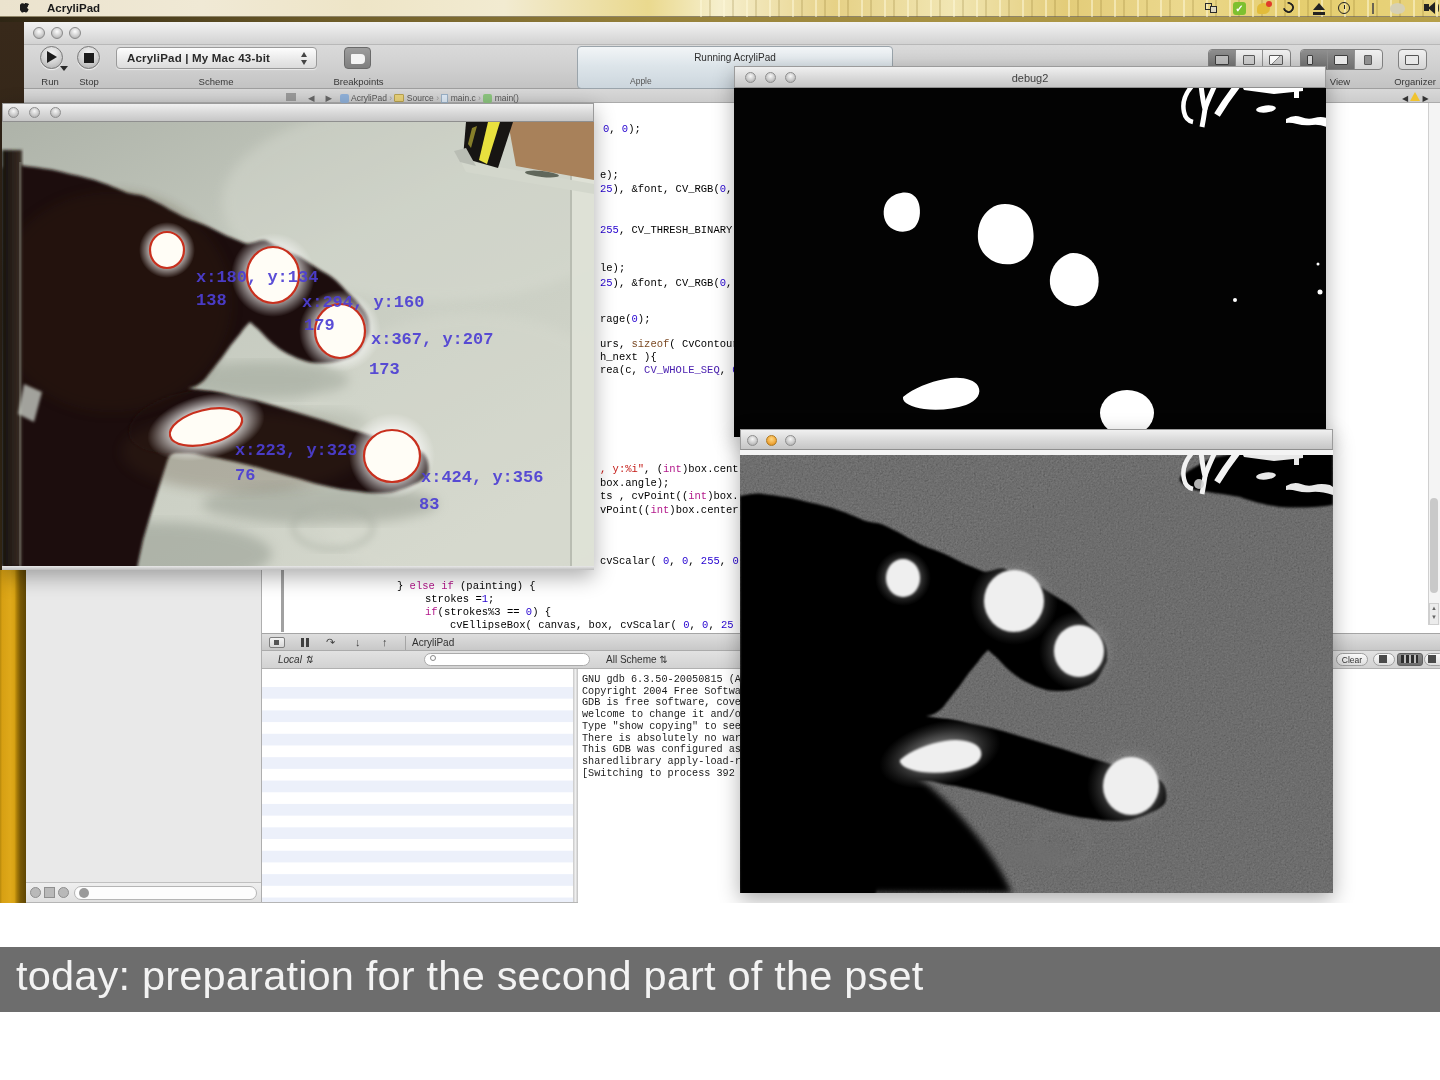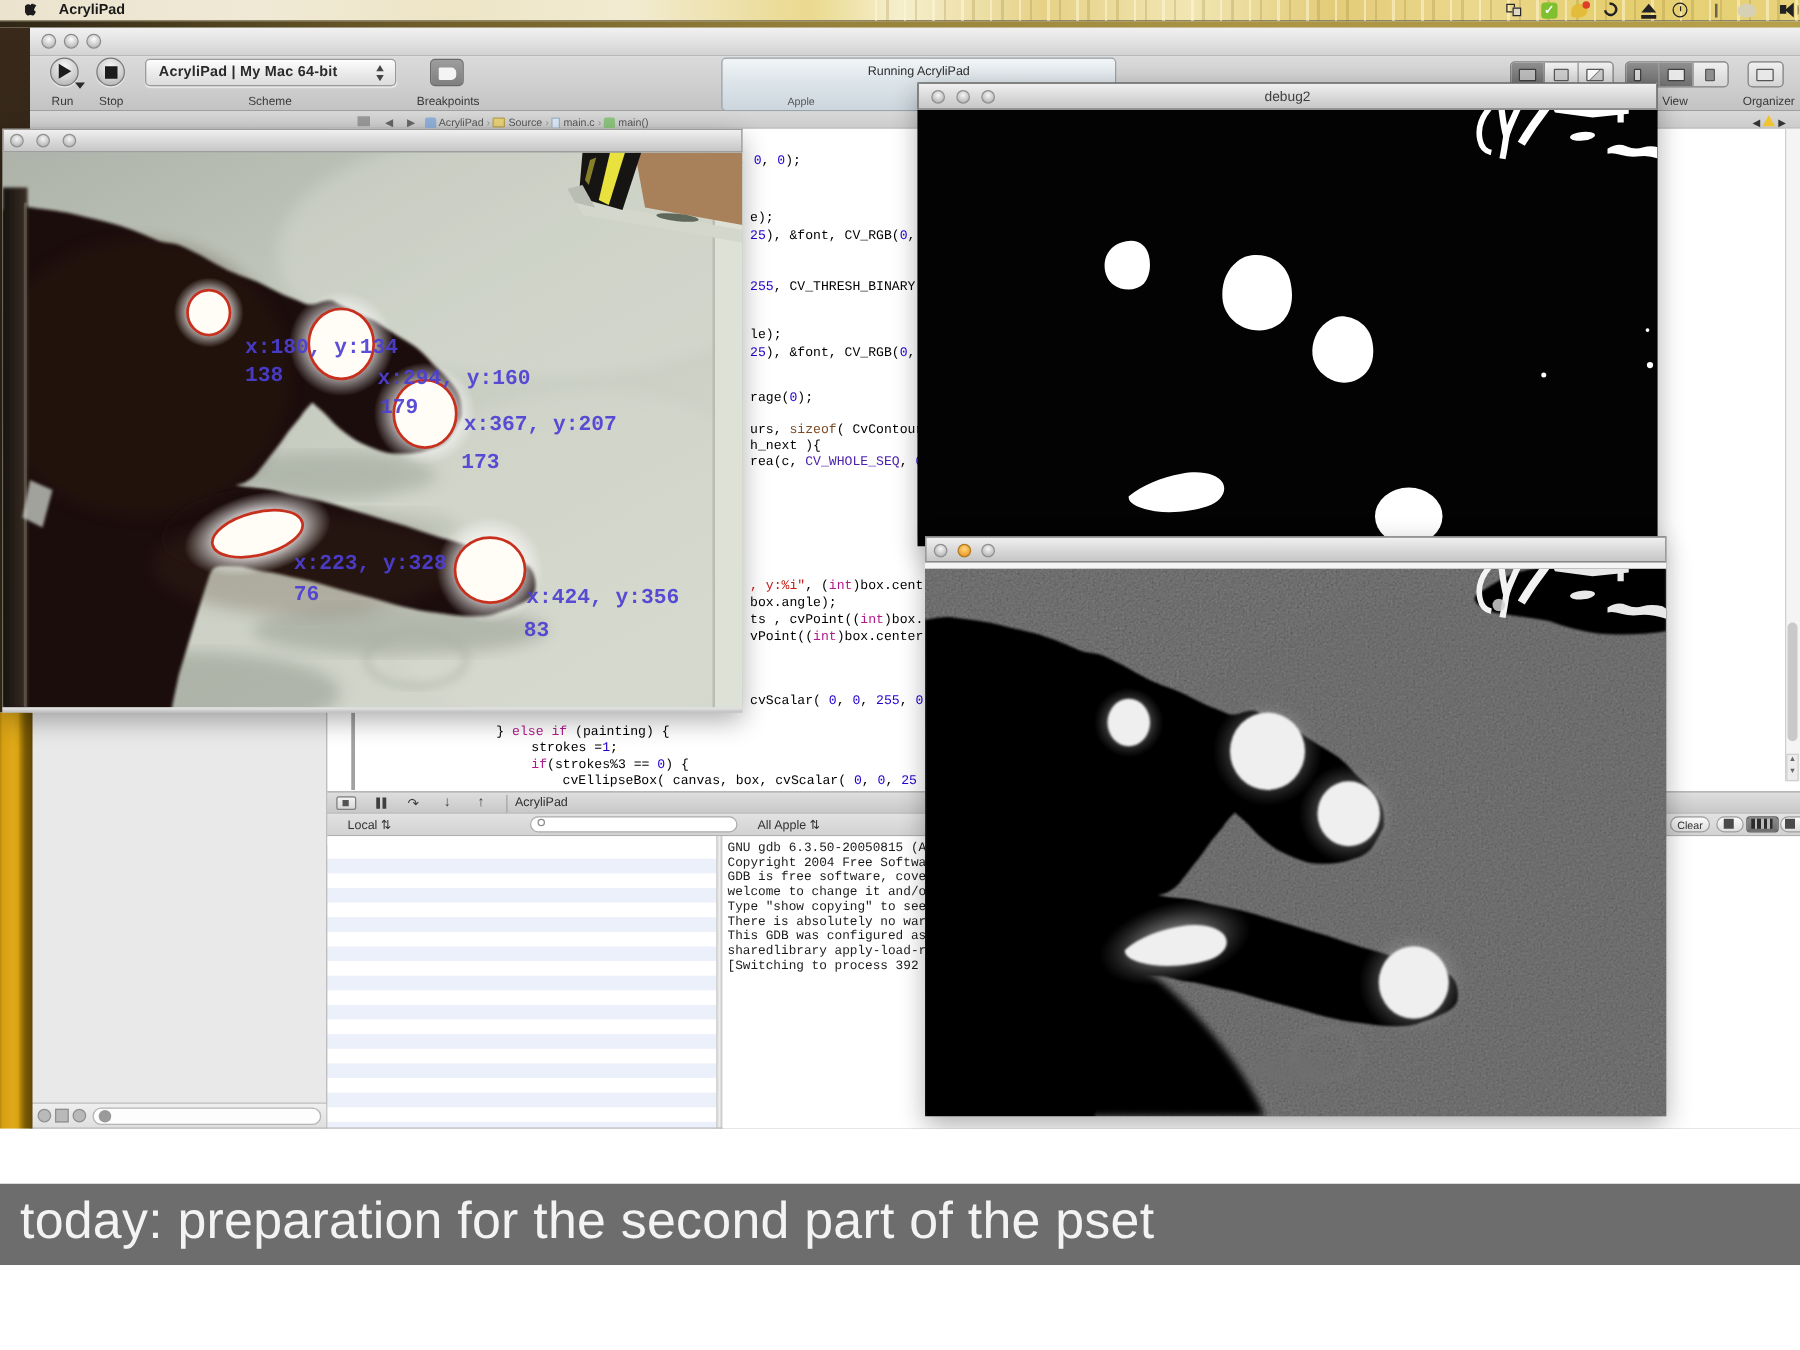--- a/index.html
+++ b/index.html
@@ -86,21 +86,21 @@
       </div>
       <div id="toolbar" class="abs">
         <div class="tbtn-circ" style="left:16px;top:1px;"></div>
         <div class="abs" style="left:23px;top:6px;width:0;height:0;border-left:10px solid #1c1c1c;border-top:6.5px solid transparent;border-bottom:6.5px solid transparent;"></div>
         <div class="abs" style="left:36px;top:21px;width:0;height:0;border-left:4px solid transparent;border-right:4px solid transparent;border-top:5px solid #2a2a2a;"></div>
         <div class="tbtn-circ" style="left:53px;top:1px;"></div>
         <div class="abs" style="left:60px;top:8px;width:10px;height:10px;background:#1c1c1c;"></div>
         <div class="tlabel" style="left:6px;top:31px;width:40px;">Run</div>
         <div class="tlabel" style="left:45px;top:31px;width:40px;">Stop</div>
         <div id="scheme">
-            <span class="stext">AcryliPad | My Mac 64-bit</span>
+            <span class="stext">AcryliPad | My Mac 43-bit</span>
           <div class="abs" style="right:9px;top:4px;width:0;height:0;border-left:3.5px solid transparent;border-right:3.5px solid transparent;border-bottom:5px solid #444;"></div>
           <div class="abs" style="right:9px;top:12px;width:0;height:0;border-left:3.5px solid transparent;border-right:3.5px solid transparent;border-top:5px solid #444;"></div>
         </div>
         <div class="tlabel" style="left:147px;top:31px;width:90px;">Scheme</div>
         <div id="bkpt">
             <div class="tag"></div>
           </div>
         <div class="tlabel" style="left:287px;top:31px;width:95px;">Breakpoints</div>
         <div id="statusbox">
           <div class="l1">Running AcryliPad</div>
@@ -163,24 +163,24 @@
         <span class="abs" style="left:12px;top:6px;width:5px;height:5px;background:#555;"></span>
         <span class="abs" style="left:39px;top:4px;width:3px;height:9px;background:#3f3f3f;"></span>
         <span class="abs" style="left:44px;top:4px;width:3px;height:9px;background:#3f3f3f;"></span>
         <span class="abs" style="left:64px;top:2px;font-size:11px;color:#3f3f3f;">↷</span>
         <span class="abs" style="left:93px;top:2px;font-size:11px;color:#3f3f3f;">↓</span>
         <span class="abs" style="left:120px;top:2px;font-size:11px;color:#3f3f3f;">↑</span>
         <span class="abs" style="left:143px;top:2px;width:1px;height:14px;background:#a5a5a5;"></span>
         <span class="abs" style="left:150px;top:3px;font-size:10px;color:#2e2e2e;">AcryliPad</span>
       </div>
       <div id="debughead" class="abs">
-        <span class="abs" style="left:16px;top:3px;font-size:10px;color:#333;">Local ⇅</span>
+        <span class="abs" style="left:16px;top:3px;font-size:10px;color:#333;font-style:italic;">Local ⇅</span>
         <span class="abs" style="left:162px;top:2px;width:166px;height:13px;border-radius:8px;background:#fff;border:1px solid #ababab;"></span>
         <span class="abs" style="left:168px;top:4px;width:6px;height:6px;border:1.5px solid #8a8a8a;border-radius:50%;"></span>
-        <span class="abs" style="left:344px;top:3px;font-size:10px;color:#333;">All Apple ⇅</span>
+        <span class="abs" style="left:344px;top:3px;font-size:10px;color:#333;">All Scheme ⇅</span>
         <span class="abs" style="left:1074px;top:2px;width:32px;height:13px;border-radius:7px;background:linear-gradient(180deg,#fbfbfb,#dedede);border:1px solid #9f9f9f;font-size:8.5px;color:#333;text-align:center;line-height:13px;">Clear</span>
         <span class="abs" style="left:1111px;top:2px;width:22px;height:13px;border-radius:7px;background:linear-gradient(180deg,#fbfbfb,#dedede);border:1px solid #9f9f9f;"></span>
         <span class="abs" style="left:1117px;top:4px;width:8px;height:8px;background:#4a4a4a;"></span>
         <span class="abs" style="left:1135px;top:2px;width:26px;height:13px;border-radius:3px;background:linear-gradient(180deg,#8a8a8a,#6e6e6e);border:1px solid #5f5f5f;"></span>
         <span class="abs" style="left:1139px;top:4px;width:17px;height:8px;background:repeating-linear-gradient(90deg,#2c2c2c 0 3px,#bbb 3px 5px);"></span>
         <span class="abs" style="left:1162px;top:2px;width:22px;height:13px;border-radius:7px;background:linear-gradient(180deg,#fbfbfb,#dedede);border:1px solid #9f9f9f;"></span>
         <span class="abs" style="left:1166px;top:4px;width:8px;height:8px;background:#4a4a4a;"></span>
       </div>
       <div id="varspane" class="abs">
           <div style="position:absolute;left:0;top:0;width:100%;height:7px;background:#fff;"></div>

